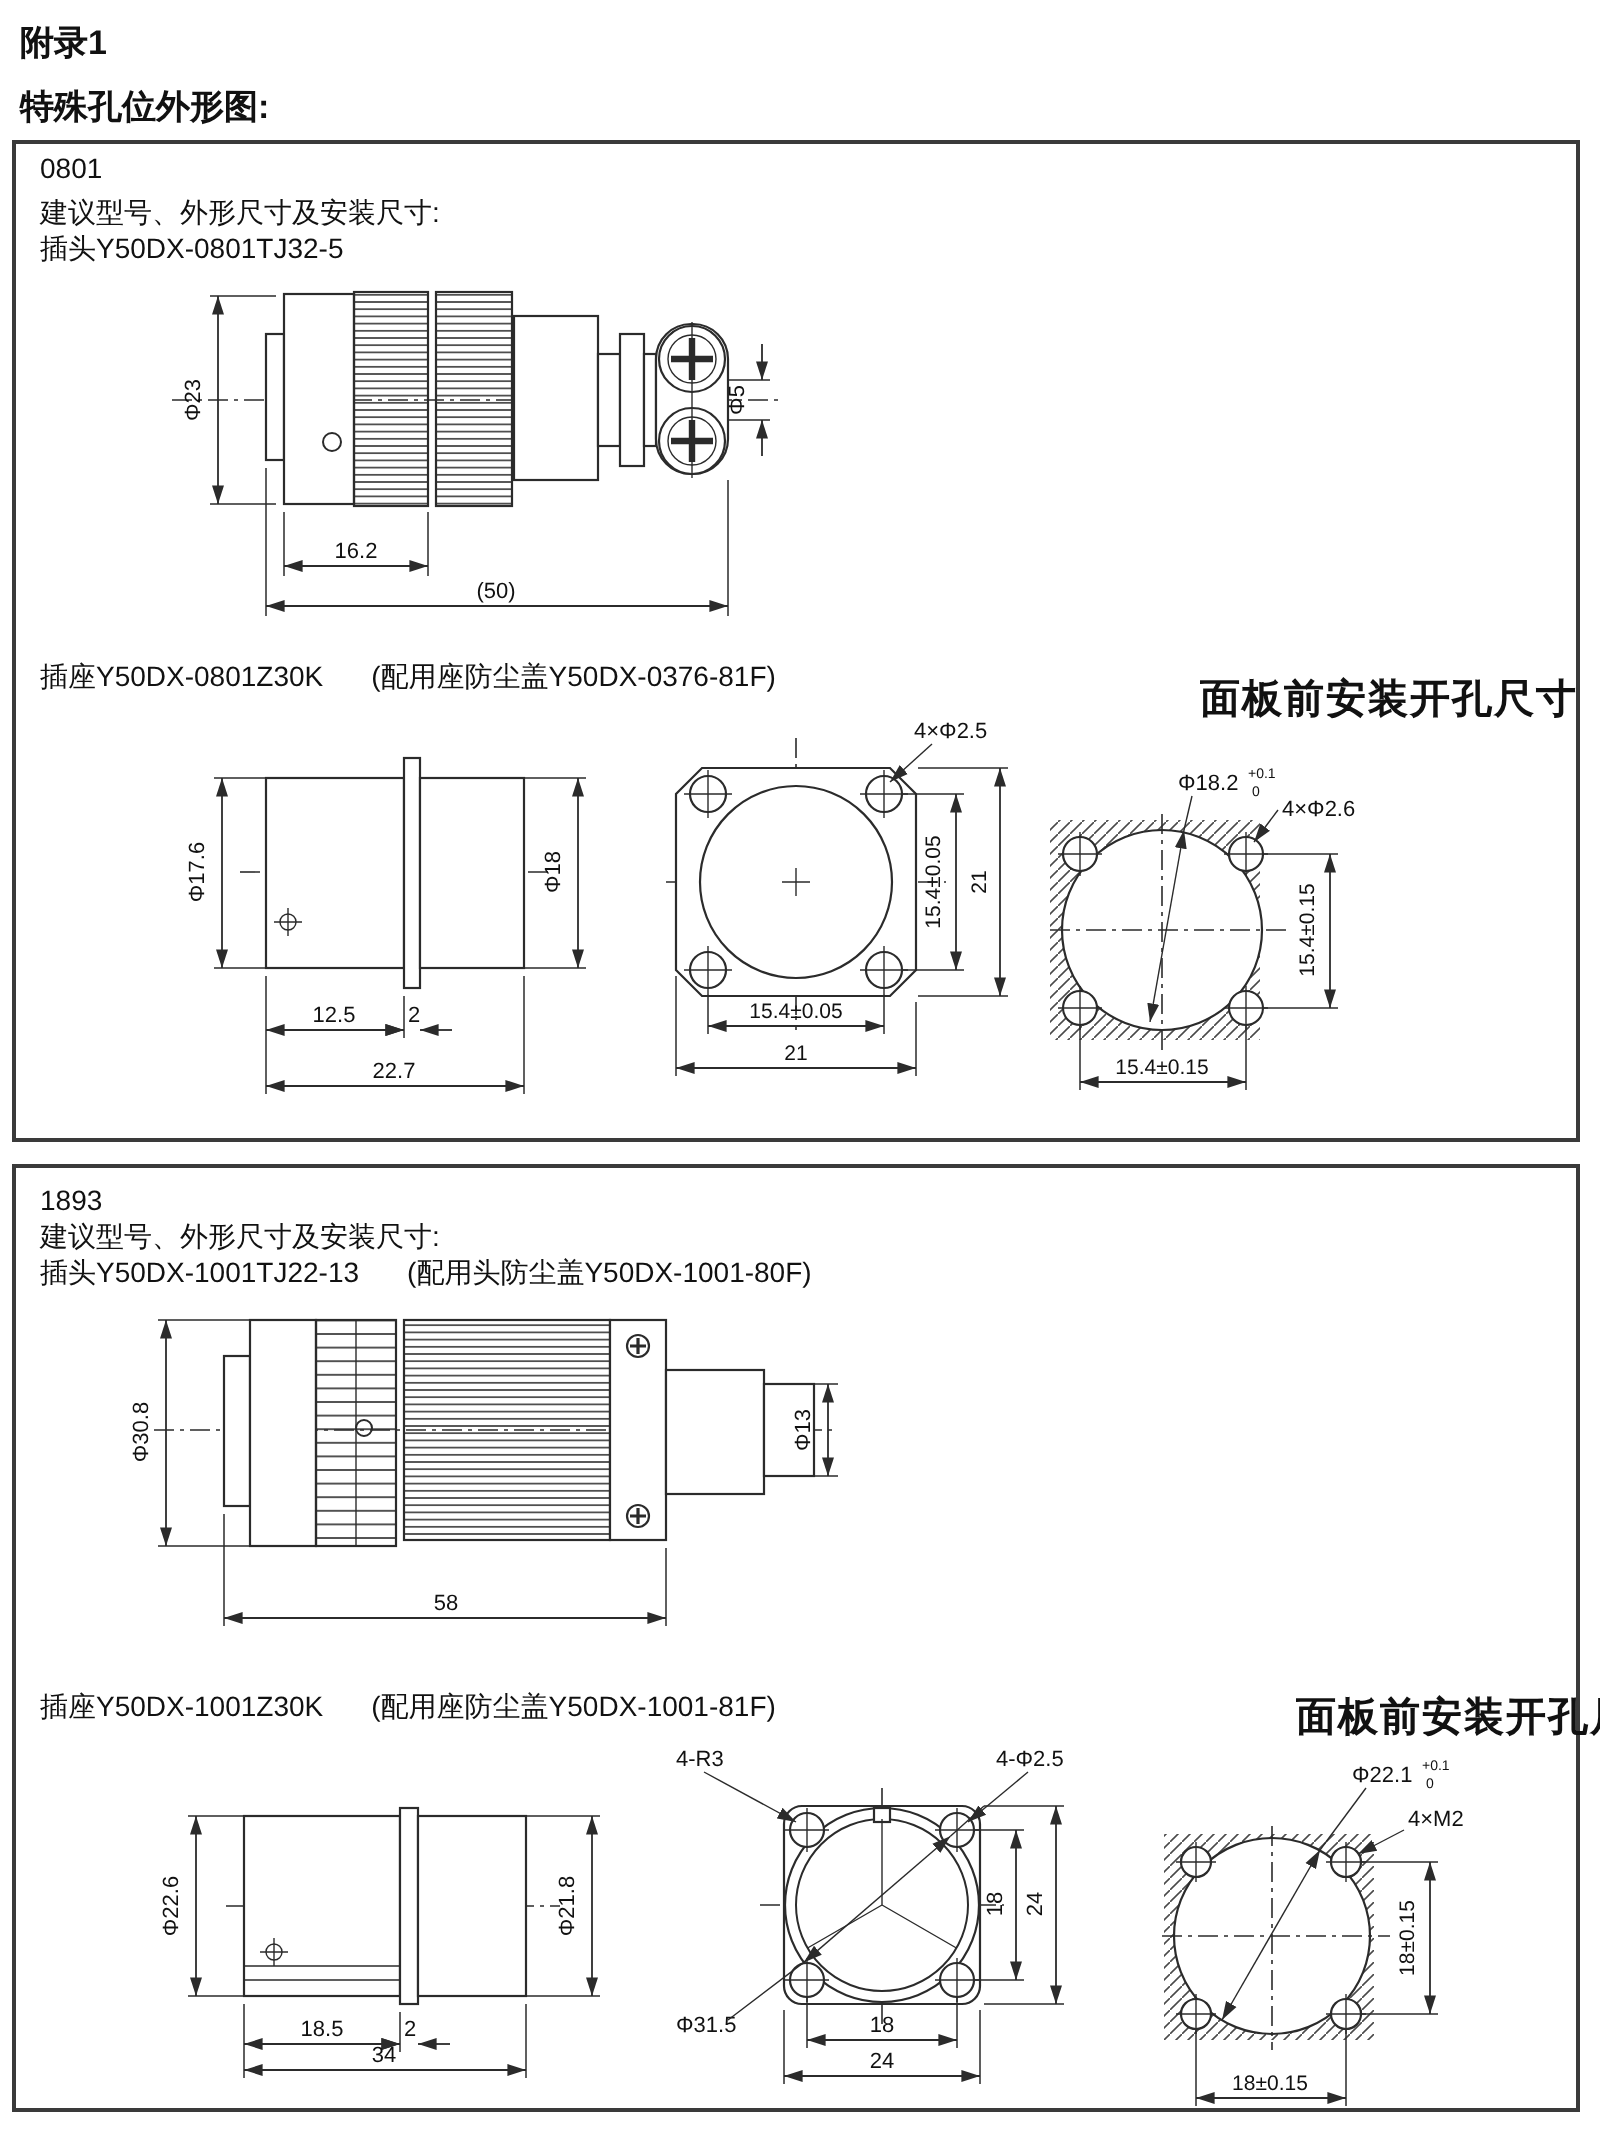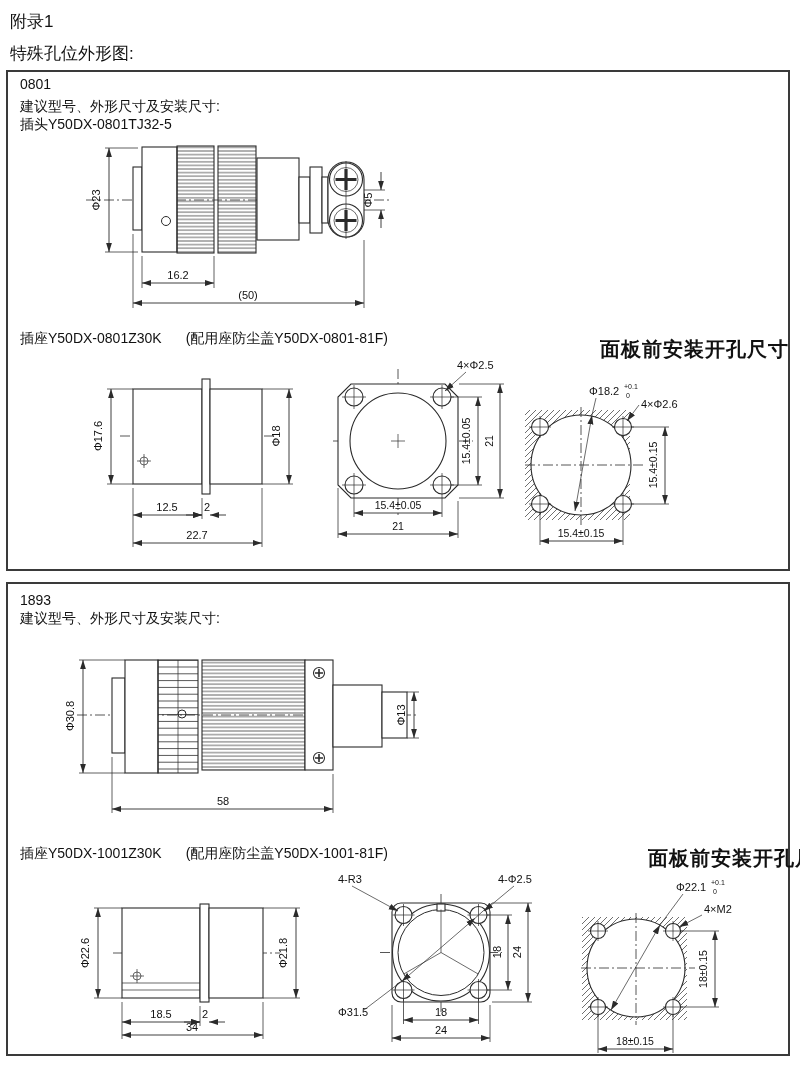--- a/index.html
+++ b/index.html
@@ -1,19 +1,19 @@
 <!DOCTYPE html>
 <html><head>
 <meta charset="utf-8">
 <style>
   html,body{margin:0;padding:0}
   body{width:800px;height:1067px;background:#fff;position:relative;
        font-family:"Liberation Sans",sans-serif;color:#111;overflow:hidden}
   .abs{position:absolute}
-  .h1{font-size:17px;font-weight:normal;white-space:nowrap}
+  .h1{font-size:17px;font-weight:bold;white-space:nowrap}
   .box{position:absolute;border:2px solid #3a3a3a;background:#fff}
   .cap{font-size:14px;white-space:nowrap}
   .capline{display:flex;gap:24px}
   .ptitle{font-size:20px;font-weight:bold;letter-spacing:1px;white-space:nowrap}
   svg{overflow:visible}
   .ol{fill:#fff;stroke:#2b2b2b;stroke-width:1.1}
   .ln{stroke:#2b2b2b;stroke-width:1;fill:none}
   .thin{stroke:#2b2b2b;stroke-width:0.7;fill:none}
   .xw{stroke:#2b2b2b;stroke-width:3.2;fill:none}
   .xs{stroke:#2b2b2b;stroke-width:1.6;fill:none}
@@ -95,21 +95,21 @@
     </g>
     <g>
       <path class="ext" d="M65,92 V166 M296,98 V166"></path>
       <line class="dim" x1="65" y1="161" x2="296" y2="161" marker-start="url(#arw)" marker-end="url(#arw)"></line>
       <text class="d" x="180" y="157" text-anchor="middle">(50)</text>
     </g>
   </svg>
 
   <div class="abs cap capline" style="left:12px;top:258px">
     <span>插座Y50DX-0801Z30K</span>
-    <span>(配用座防尘盖Y50DX-0801-81F)</span>
+    <span>(配用座防尘盖Y50DX-0376-81F)</span>
   </div>
   <div class="abs ptitle" style="left:592px;top:264px">面板前安装开孔尺寸</div>
 
   <svg class="abs" style="left:62px;top:296px" width="250" height="195" viewBox="0 0 250 195">
     <path class="cl" d="M50,68 H205"></path>
     <g>
       <rect class="ol" x="63" y="21" width="69" height="95"></rect>
       <rect class="ol" x="132" y="11" width="8" height="115"></rect>
       <rect class="ol" x="140" y="21" width="52" height="95"></rect>
       <circle class="thin" cx="74" cy="93" r="4" fill="none"></circle>
@@ -219,20 +219,24 @@
       <path class="ext" d="M17,155 V188 M100,155 V188"></path>
       <line class="dim" x1="17" y1="184" x2="100" y2="184" marker-start="url(#arw)" marker-end="url(#arw)"></line>
       <text class="ds" x="58" y="180" text-anchor="middle">15.4±0.15</text>
     </g>
   </svg>
 </div>
 
 <div class="box" style="left:6px;top:582px;width:780px;height:470px">
   <div class="abs cap" style="left:12px;top:8px">1893</div>
   <div class="abs cap" style="left:12px;top:26px">建议型号、外形尺寸及安装尺寸:</div>
+  <div class="abs cap capline" style="left:12px;top:44px">
+    <span>插头Y50DX-1001TJ22-13</span>
+    <span>(配用头防尘盖Y50DX-1001-80F)</span>
+  </div>
 
   <svg class="abs" style="left:55px;top:66px" width="370" height="170" viewBox="0 0 370 170">
     <path class="cl" d="M14,65 H354"></path>
     <g>
       <rect class="ol" x="49" y="28" width="13" height="75"></rect>
       <rect class="ol" x="62" y="10" width="33" height="113"></rect>
       <rect class="ol" x="95" y="10" width="40" height="113" style="fill:url(#knurl2)"></rect>
       <path class="thin" d="M115,10 V123"></path>
       <circle class="ln" cx="119" cy="64" r="4" fill="#fff"></circle>
       <rect class="ol" x="139" y="10" width="103" height="110" style="fill:url(#knurl)"></rect>

